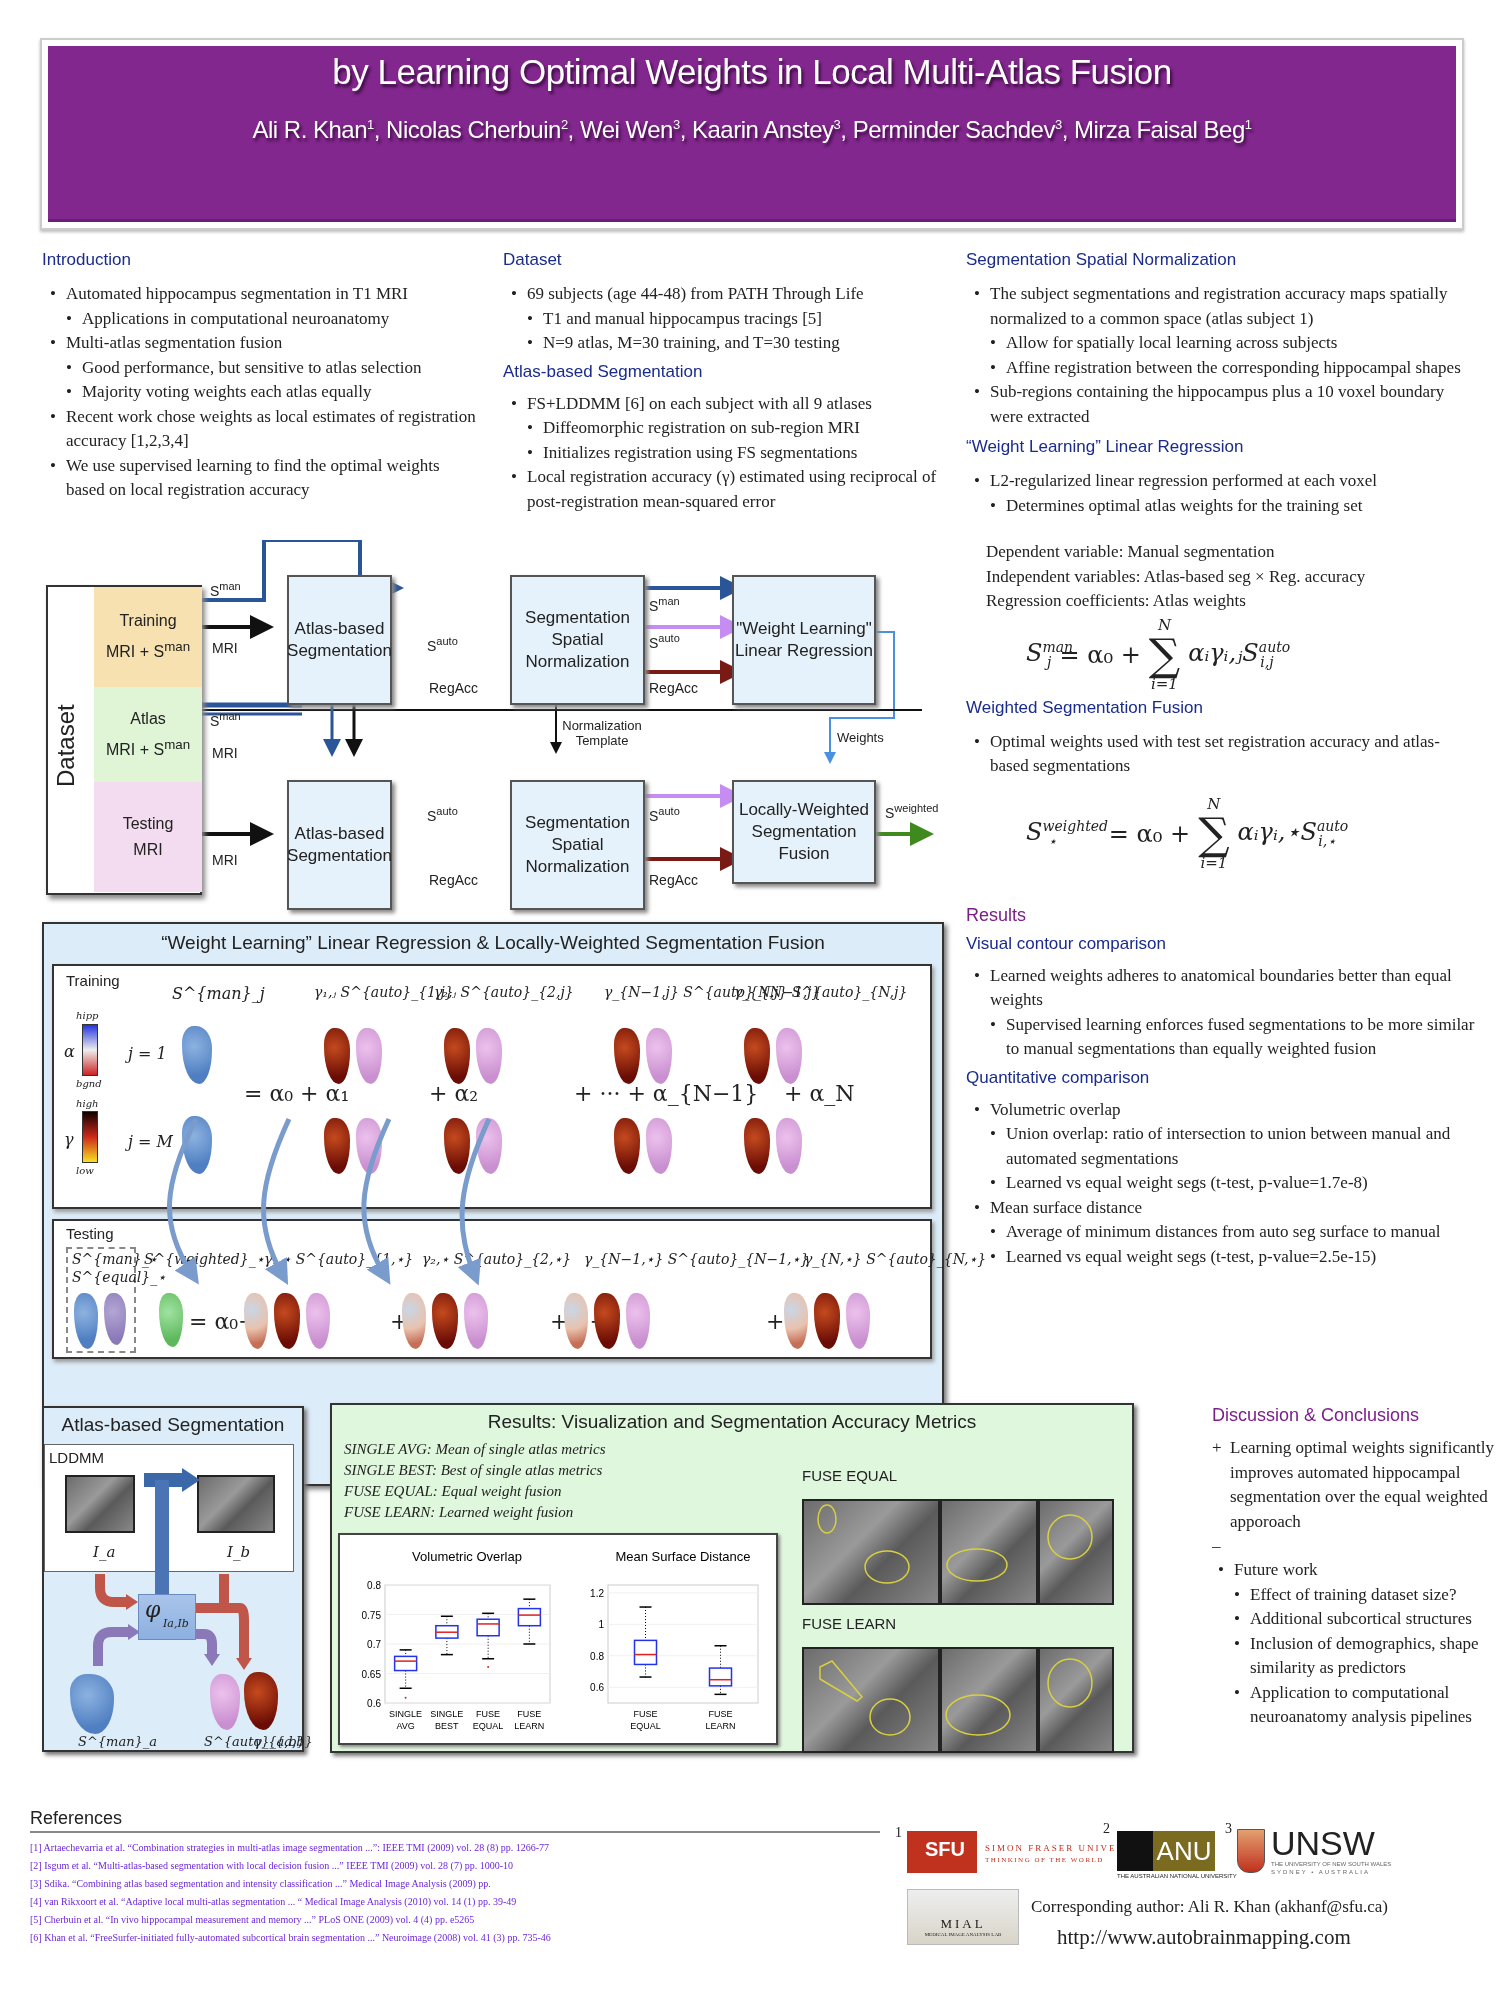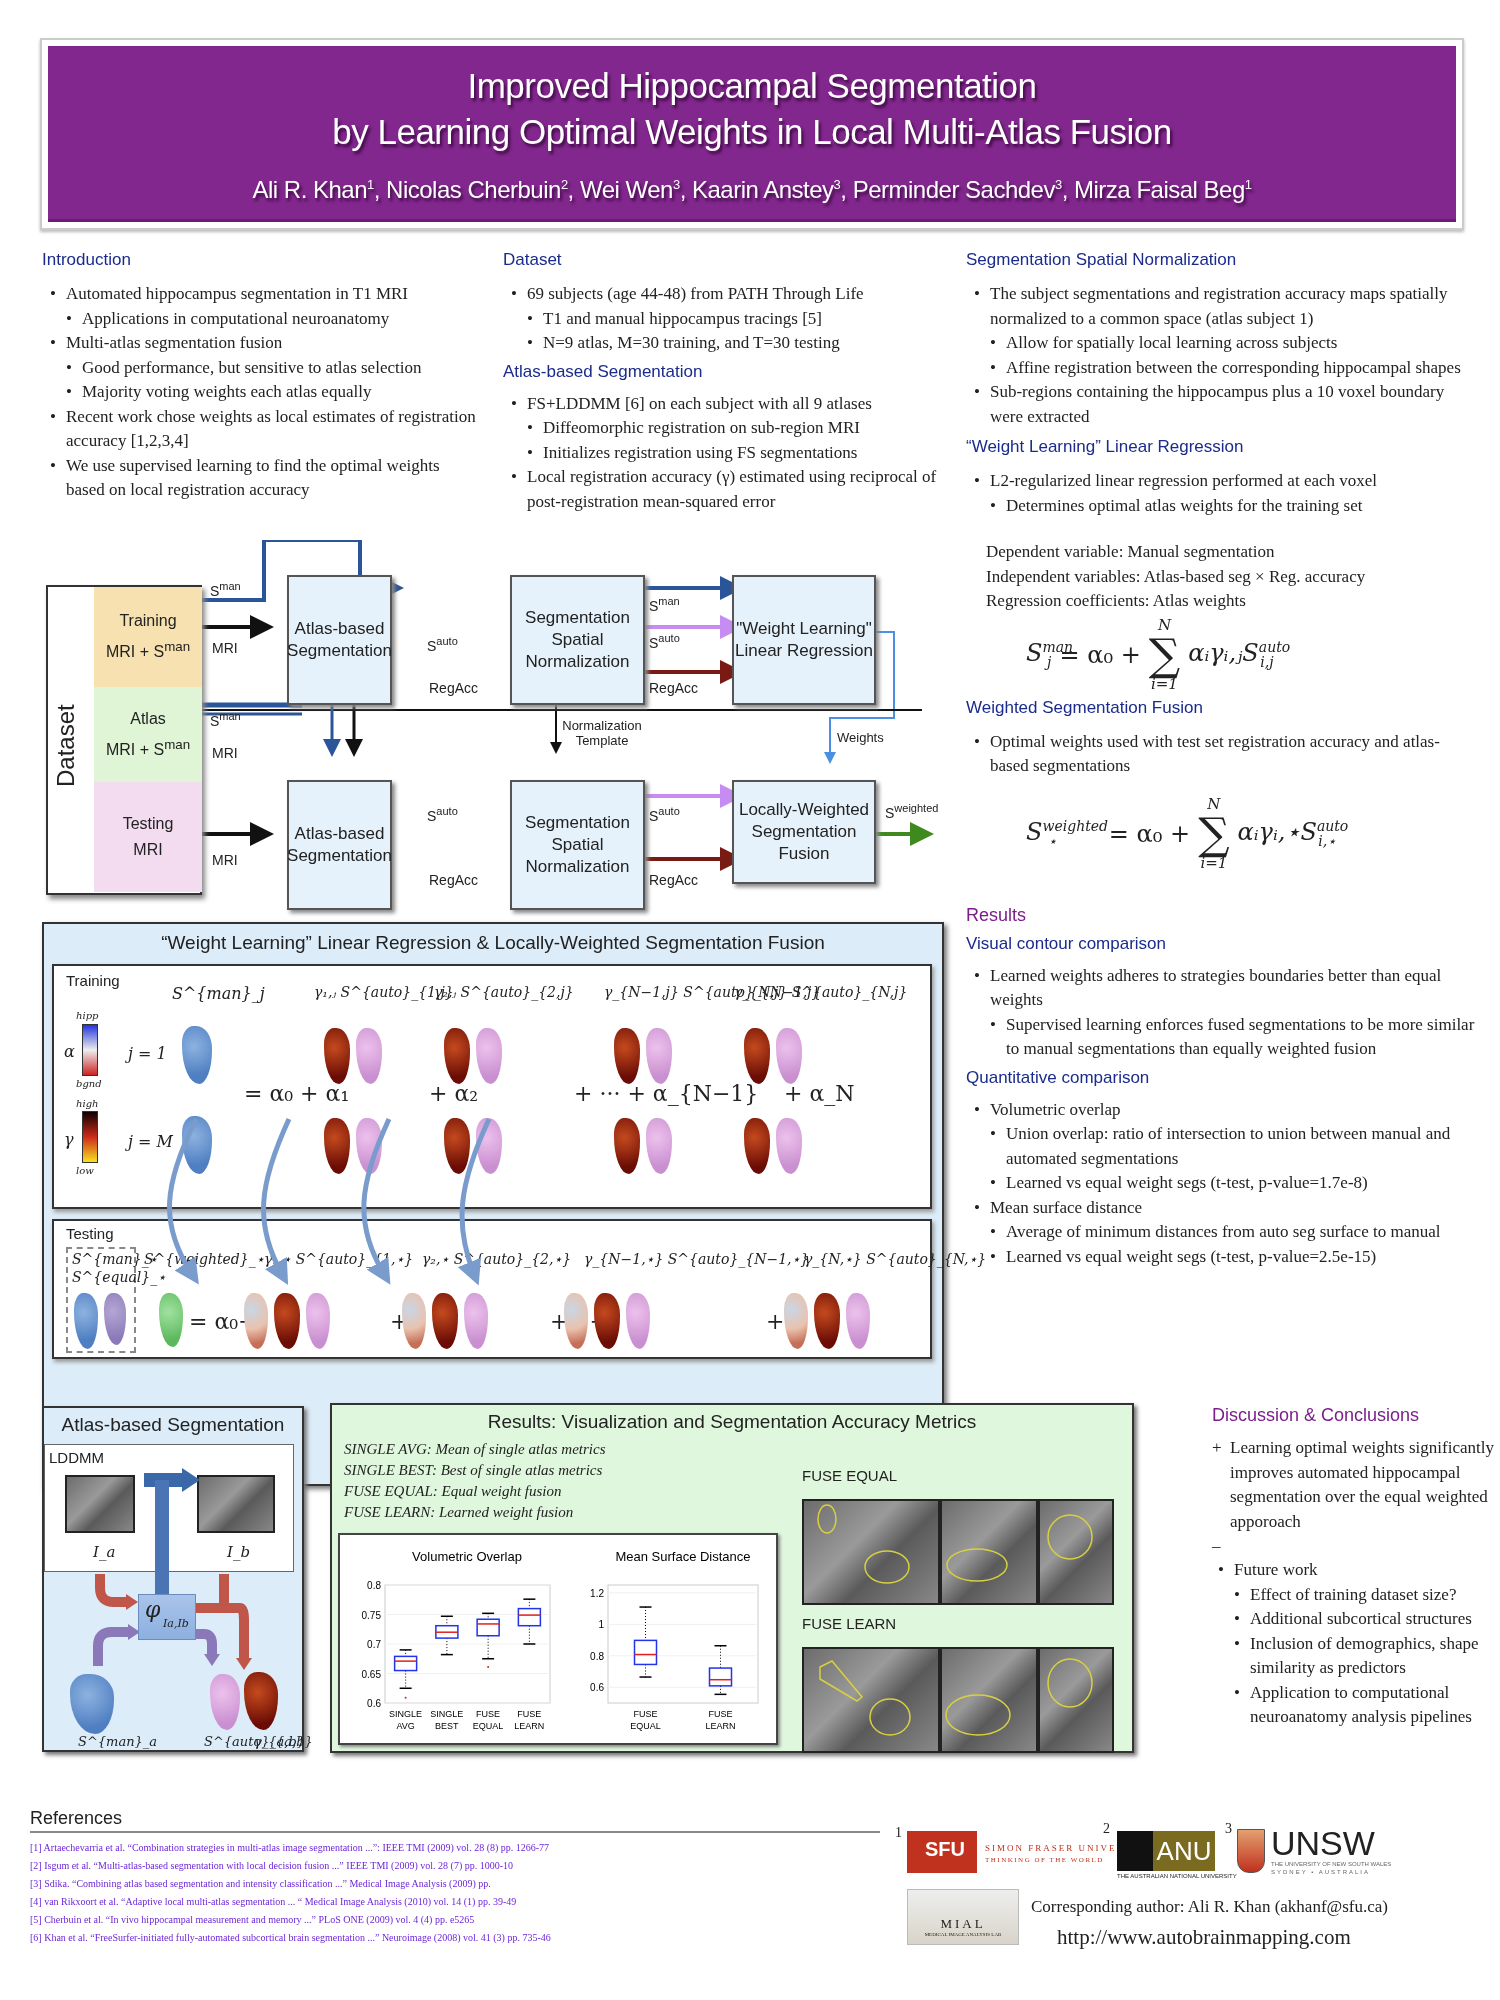--- a/index.html
+++ b/index.html
@@ -44,21 +44,20 @@
 .abpanel{left:42px;top:1406px;width:262px;height:346px;background:#dcecf8;border:2px solid #333;box-shadow:3px 3px 4px #777;font-family:"Liberation Sans",sans-serif}
 .respanel{left:330px;top:1403px;width:804px;height:350px;background:#dff7dc;border:2px solid #333;box-shadow:3px 3px 4px #777;font-family:"Liberation Sans",sans-serif}
 .mri{position:absolute;background:linear-gradient(135deg,#6c6c6c,#9a9a9a 40%,#5a5a5a 60%,#888);border:2px solid #222}
 .ref{font-size:10px;line-height:18px;color:#6d28d9}
 </style>
 </head>
 <body>
 
 <div class="abs hdr">
   <div class="hdr-in">
-    <div class="title1">Improved Hippocampal Segmentation</div>
     <div class="title2">by Learning Optimal Weights in Local Multi-Atlas Fusion</div>
     <div class="authors" id="authors"><span><span>Ali R. Khan</span><sup>1</sup>,  </span><span><span>Nicolas Cherbuin</span><sup>2</sup>,  </span><span><span>Wei Wen</span><sup>3</sup>,  </span><span><span>Kaarin Anstey</span><sup>3</sup>,  </span><span><span>Perminder Sachdev</span><sup>3</sup>,  </span><span><span>Mirza Faisal Beg</span><sup>1</sup></span></div>
   </div>
 </div>
 
 <div class="abs" style="left:42px;top:250px;width:440px">
   <div class="h-sec">Introduction</div>
   <ul class="b" style="margin-top:12px;margin-left:6px">
       <li>Automated hippocampus segmentation in T1 MRI</li>
       <li class="l2">Applications in computational neuroanatomy</li>
@@ -124,21 +123,21 @@
     <span class="sigma">
         <span class="t">N</span>
         <span class="s">∑</span>
         <span class="bt">i=1</span>
       </span>
     <span><span>αᵢγᵢ,⋆S</span><sup>auto</sup><sub style="margin-left:-30px">i,⋆</sub></span>
   </div>
   <div class="h-purple" style="margin-top:34px">Results</div>
   <div class="h-sec" style="margin-top:8px">Visual contour comparison</div>
   <ul class="b" style="margin-top:10px;margin-left:6px">
-      <li>Learned weights adheres to strategies boundaries better than equal weights</li>
+      <li>Learned weights adheres to anatomical boundaries better than equal weights</li>
       <li class="l2">Supervised learning enforces fused segmentations to be more similar to manual segmentations than equally weighted fusion</li>
     </ul>
   <div class="h-sec" style="margin-top:6px">Quantitative comparison</div>
   <ul class="b" style="margin-top:10px;margin-left:6px">
       <li>Volumetric overlap</li>
       <li class="l2">Union overlap: ratio of intersection to union between manual and automated segmentations</li>
       <li class="l2">Learned vs equal weight segs  (t-test, p-value=1.7e-8)</li>
       <li>Mean surface distance</li>
       <li class="l2">Average of minimum distances from auto seg surface to manual</li>
       <li class="l2">Learned vs equal weight segs (t-test, p-value=2.5e-15)</li>

